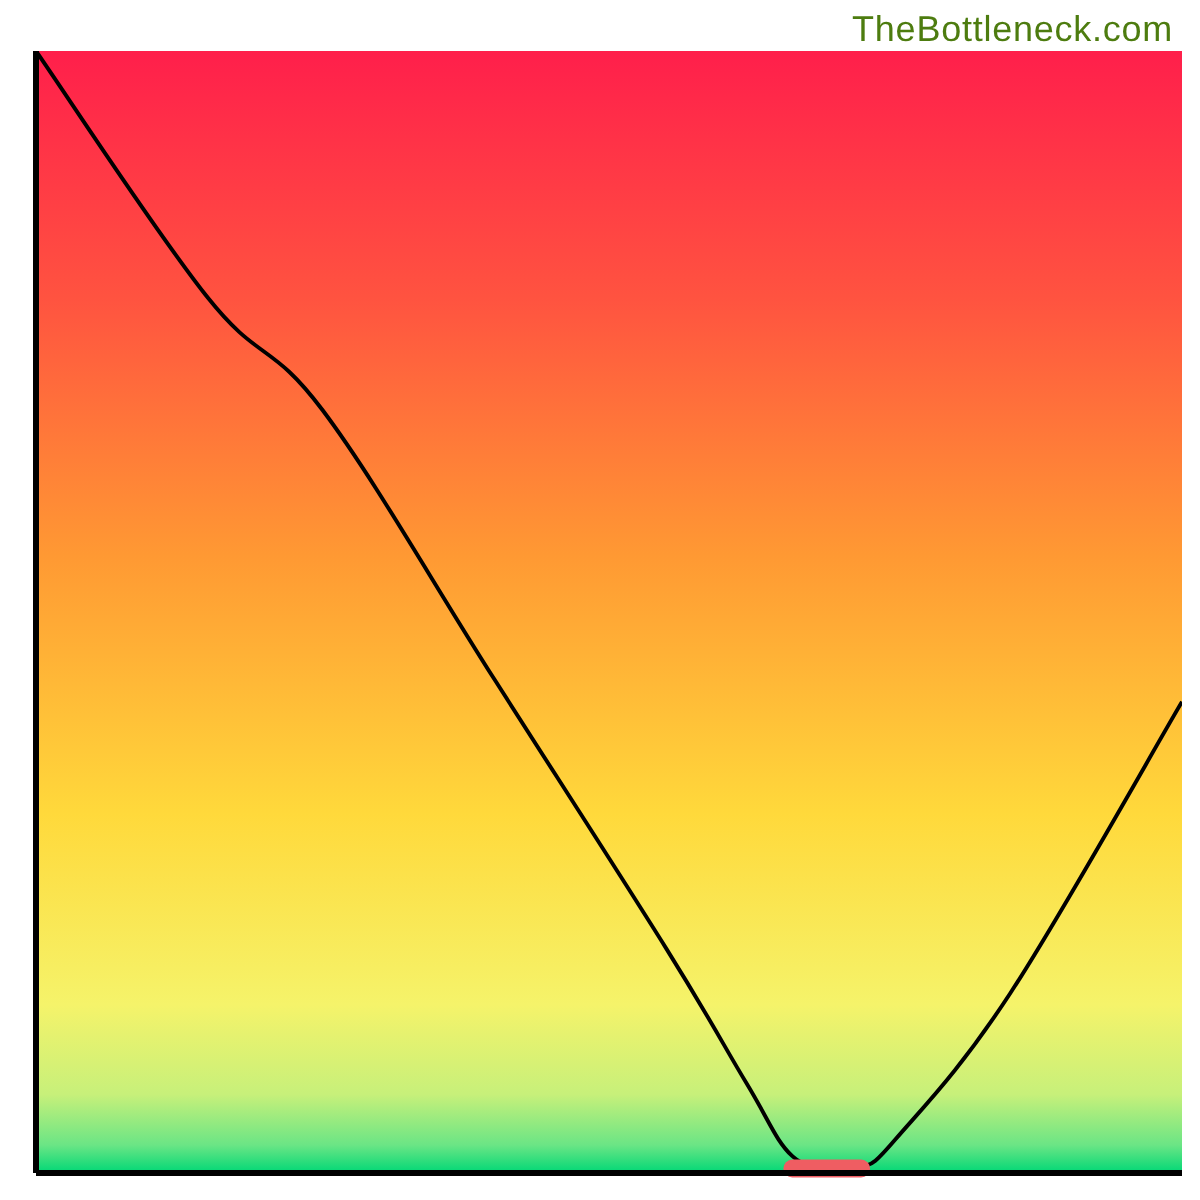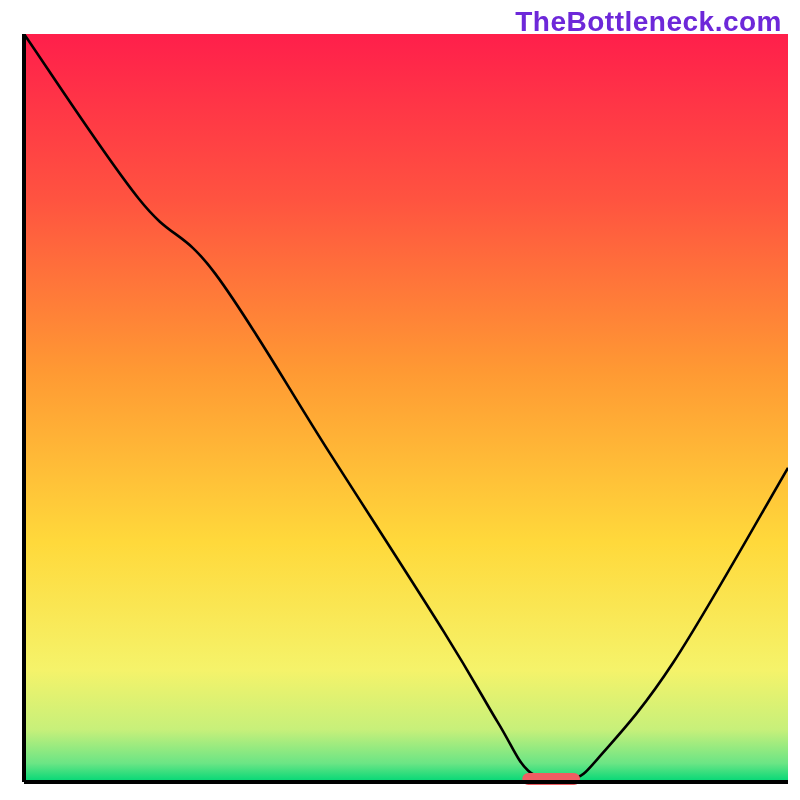--- a/index.html
+++ b/index.html
@@ -12,23 +12,23 @@
   }
   .chart-container {
     position: relative;
     width: 800px;
     height: 800px;
   }
   .watermark {
     position: absolute;
     top: 6px;
     right: 18px;
-    font-size: 28px;
-    font-weight: 700;
-    color: #6d28d9;
+    font-size: 24px;
+    font-weight: 400;
+    color: #4d7c0f;
     letter-spacing: 0.5px;
     z-index: 10;
   }
   svg.plot {
     display: block;
   }
 </style>
 </head>
 <body>
 

